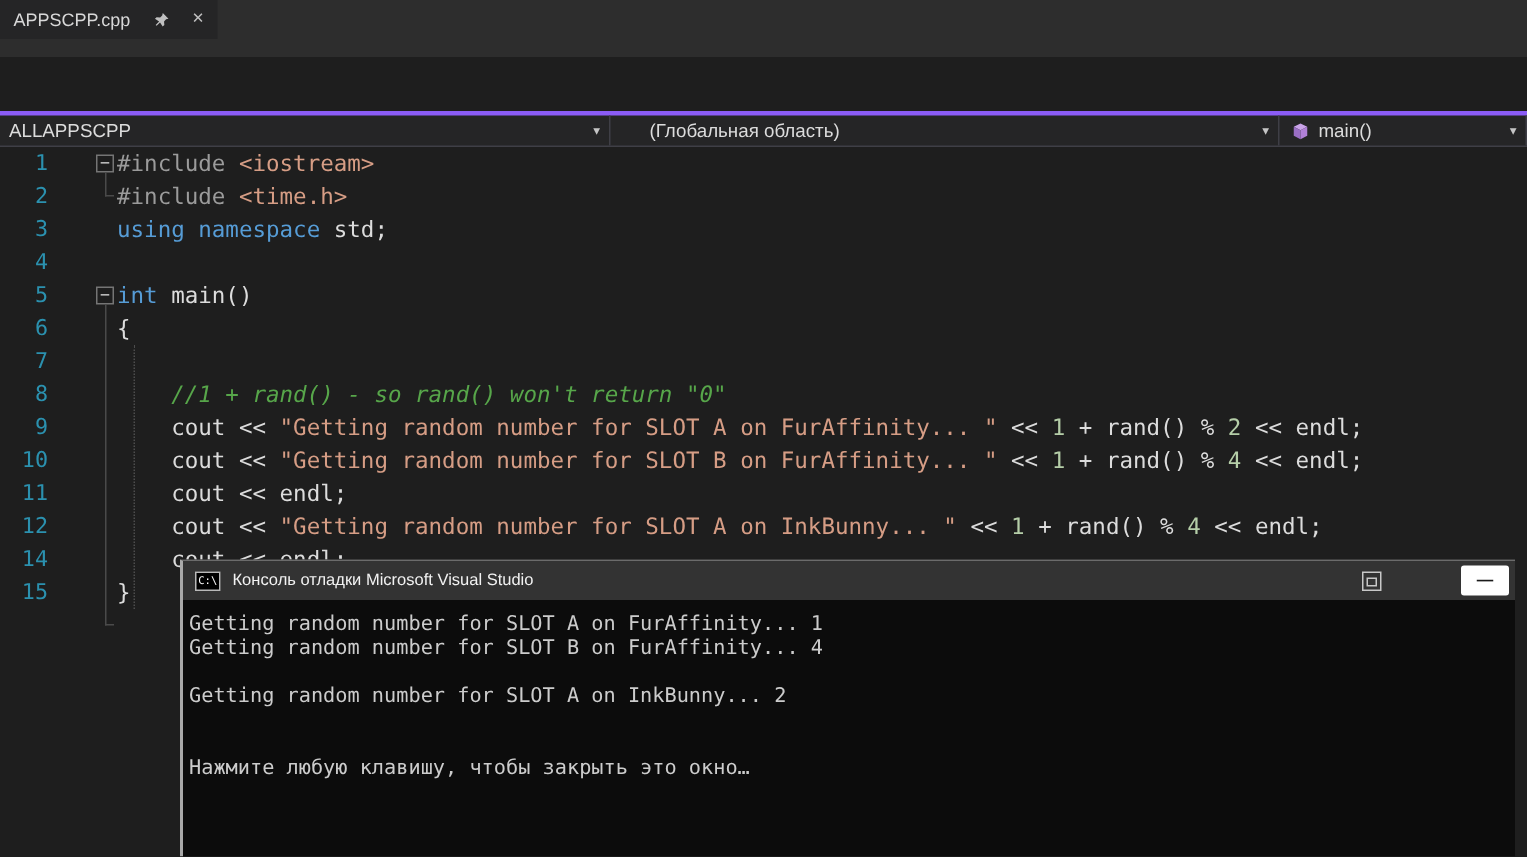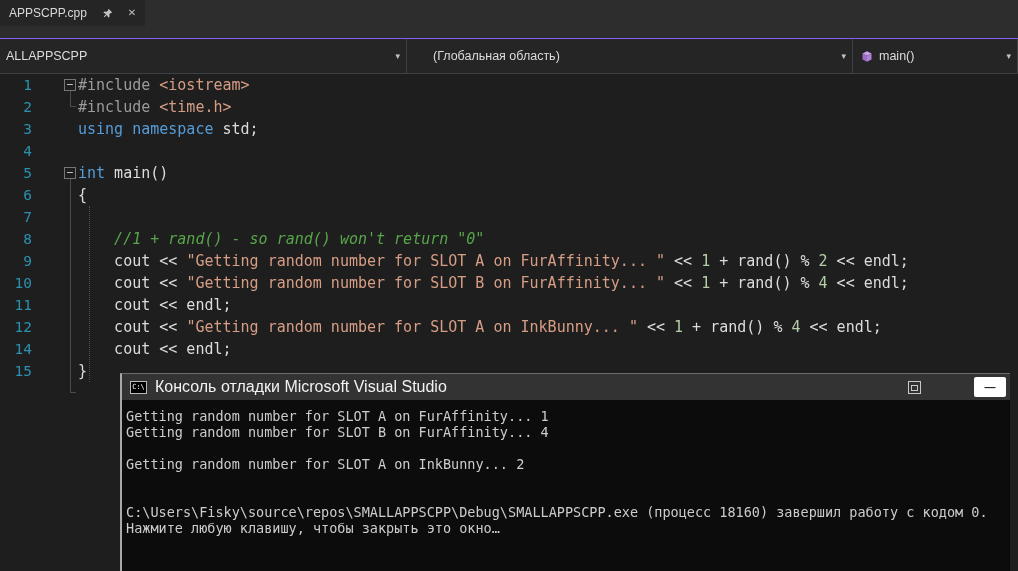--- a/index.html
+++ b/index.html
@@ -9,21 +9,21 @@
 
   
   .tabstrip { height:26px; background:#2d2d2d; display:flex; align-items:stretch; }
   .tab { background:#252526; color:#d8d8d8; font-size:12px; display:flex; align-items:center; gap:15px; padding:0 9px; }
   .tab-title { white-space:nowrap; }
   .tab-pin { display:flex; align-items:center; }
   .tab-close { color:#c0c0c0; font-size:10px; line-height:10px; }
   .strip-spacer { height:12px; background:#2d2d2d; }
 
   
-  .navbar { height:36px; background:#252526; border-top:1px solid #8b5cf6; border-bottom:1px solid #3f3f46; display:flex; }
+  .navbar { height:24px; background:#252526; border-top:3px solid #8b5cf6; border-bottom:1px solid #3f3f46; display:flex;margin-top:36px; }
   .nav-cell { position:relative; display:flex; align-items:center; color:#dcdcdc; font-size:12.5px; border-right:1px solid #3f3f46; white-space:nowrap; }
   .cell-project { width:407px; padding-left:6px; }
   .cell-scope { width:446px; padding-left:26px; }
   .cell-member { flex:1; padding-left:8px; gap:6px; }
   .nav-arrow { position:absolute; right:6px; top:50%; transform:translateY(-50%); color:#c5c5c5; font-size:9px; }
 
   
   .editor { position:relative; height:509px; background:#1e1e1e; font-family:"DejaVu Sans Mono",monospace; font-size:15px; }
   .line-row { display:flex; height:22px; line-height:22px; }
   .line-num { flex:0 0 32px; text-align:right; color:var(--c-line_number,#2b91af); font-size:14.5px; }
@@ -38,21 +38,21 @@
   .tk-macro { color:var(--c-macro); }
   .indent-guide { position:absolute; left:89px; top:132px; height:176px; border-left:1px dotted #4d4d4d; }
   .scope-line { position:absolute; left:70px; width:6px; border-left:1px solid #4a4a4a; border-bottom:1px solid #4a4a4a; }
   .scope-include { top:17px; height:16px; }
   .scope-main { top:105px; height:214px; }
 
   
   .console { position:absolute; left:120px; top:373px; width:890px; height:198px; background:#0c0c0c; border-left:2px solid #a9a9a9; border-top:1px solid #6b6b6b; z-index:5; }
   .con-title { height:26px; background:#333333; display:flex; align-items:center; padding:0 4px 0 8px; gap:8px; }
   .con-icon { width:17px; height:13px; background:#000; border:1px solid #b9b9b9; color:#fff; font-family:"DejaVu Sans Mono",monospace; font-size:7px; line-height:11px; text-align:center; flex:0 0 auto; }
-  .con-title-text { color:#f2f2f2; font-size:16px; white-space:nowrap; }
+  .con-title-text { color:#f2f2f2; font-size:11px; white-space:nowrap; }
   .con-spacer { flex:1; }
   .con-tool { width:13px; height:13px; border:1px solid #c8c8c8; position:relative; flex:0 0 auto; }
   .con-tool::after { content:""; position:absolute; left:2px; bottom:2px; width:5px; height:4px; border:1px solid #c8c8c8; }
   .con-min { width:32px; height:20px; margin-left:45px; background:#ffffff; border:none; border-radius:2px; color:#1a1a1a; font-size:11px; font-weight:bold; line-height:18px; text-align:center; font-family:"Liberation Sans",sans-serif; }
   .con-body { padding:8px 4px 0 4px; }
   .con-line { height:16px; line-height:16px; white-space:pre; color:#cccccc; font-family:"DejaVu Sans Mono",monospace; font-size:13.5px; }
 </style>
 </head>
 <body>
 
@@ -182,18 +182,17 @@
       <span class="con-tool"></span>
       <button class="con-min"><span>—</span></button>
     </div>
     <div class="con-body" id="con-body">
         <div class="con-line">Getting random number for SLOT A on FurAffinity... 1</div>
         <div class="con-line">Getting random number for SLOT B on FurAffinity... 4</div>
         <div class="con-line"></div>
         <div class="con-line">Getting random number for SLOT A on InkBunny... 2</div>
         <div class="con-line"></div>
         <div class="con-line"></div>
-        <div class="con-line">C:\Users\Fisky\source\repos\SMALLAPPSCPP\Debug\SMALLAPPSCPP.exe (процесс 18160) завершил работу с кодом 0.</div>
         <div class="con-line">Нажмите любую клавишу, чтобы закрыть это окно…</div>
       </div>
   </div>
 
 </div>
 
 </body></html>

